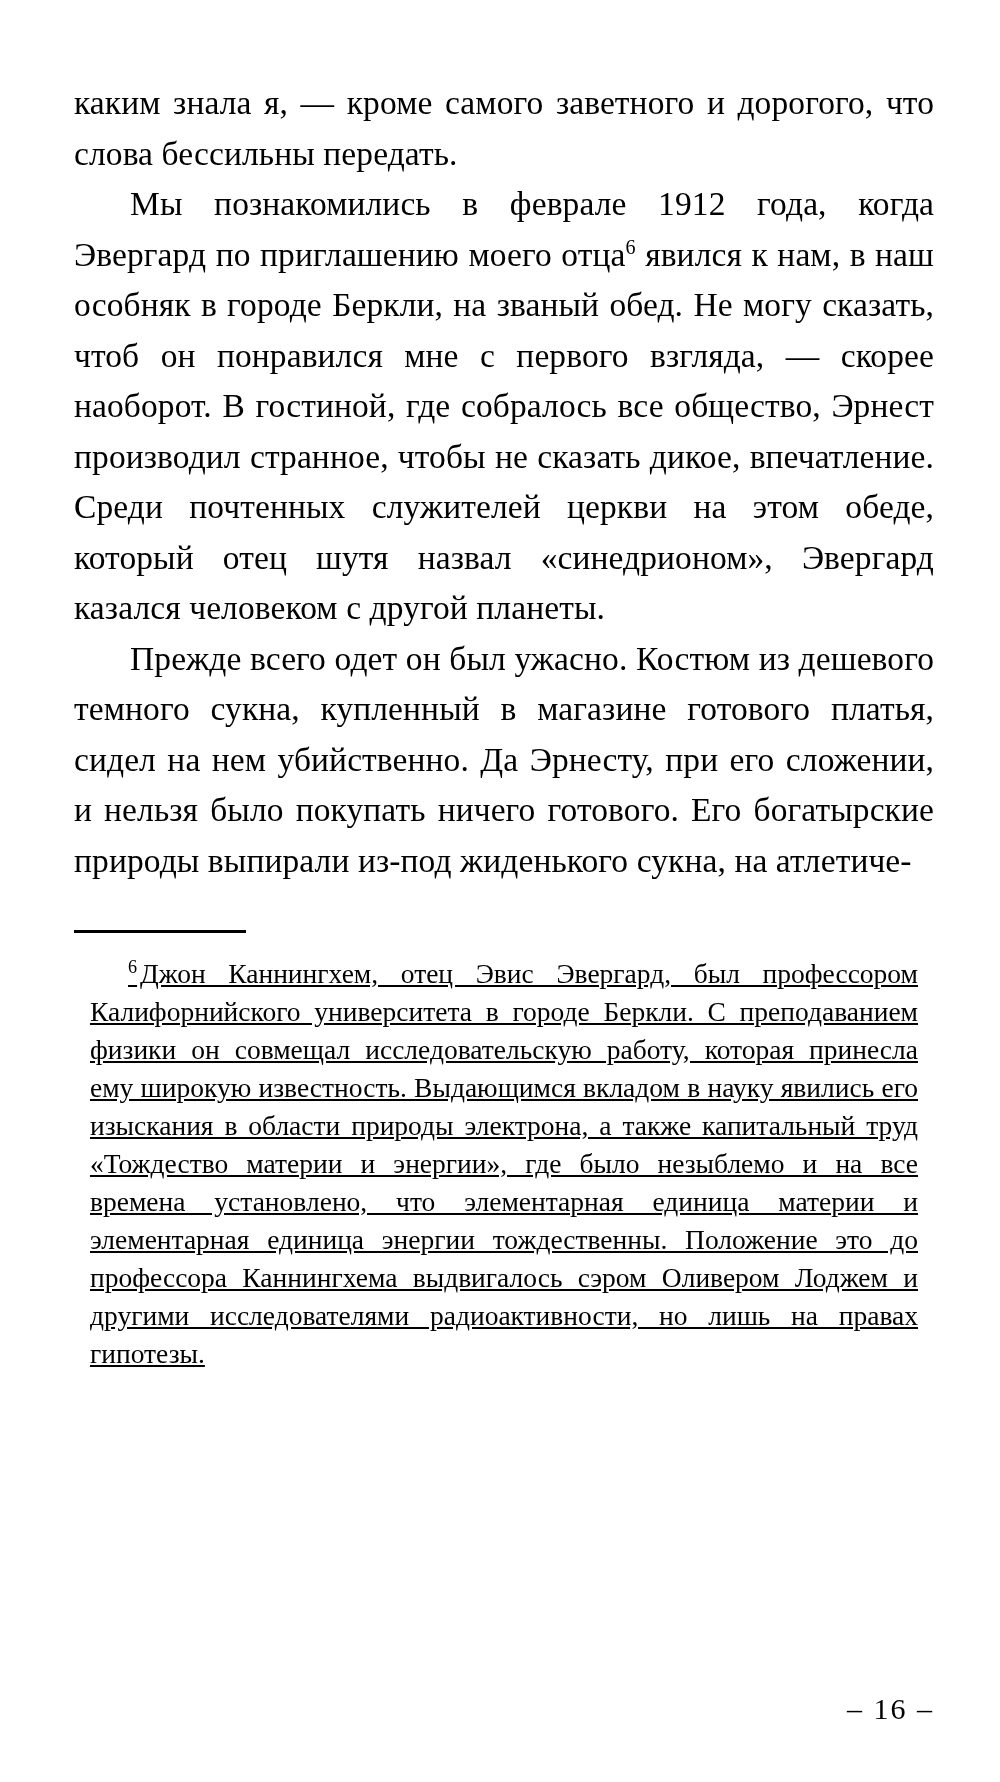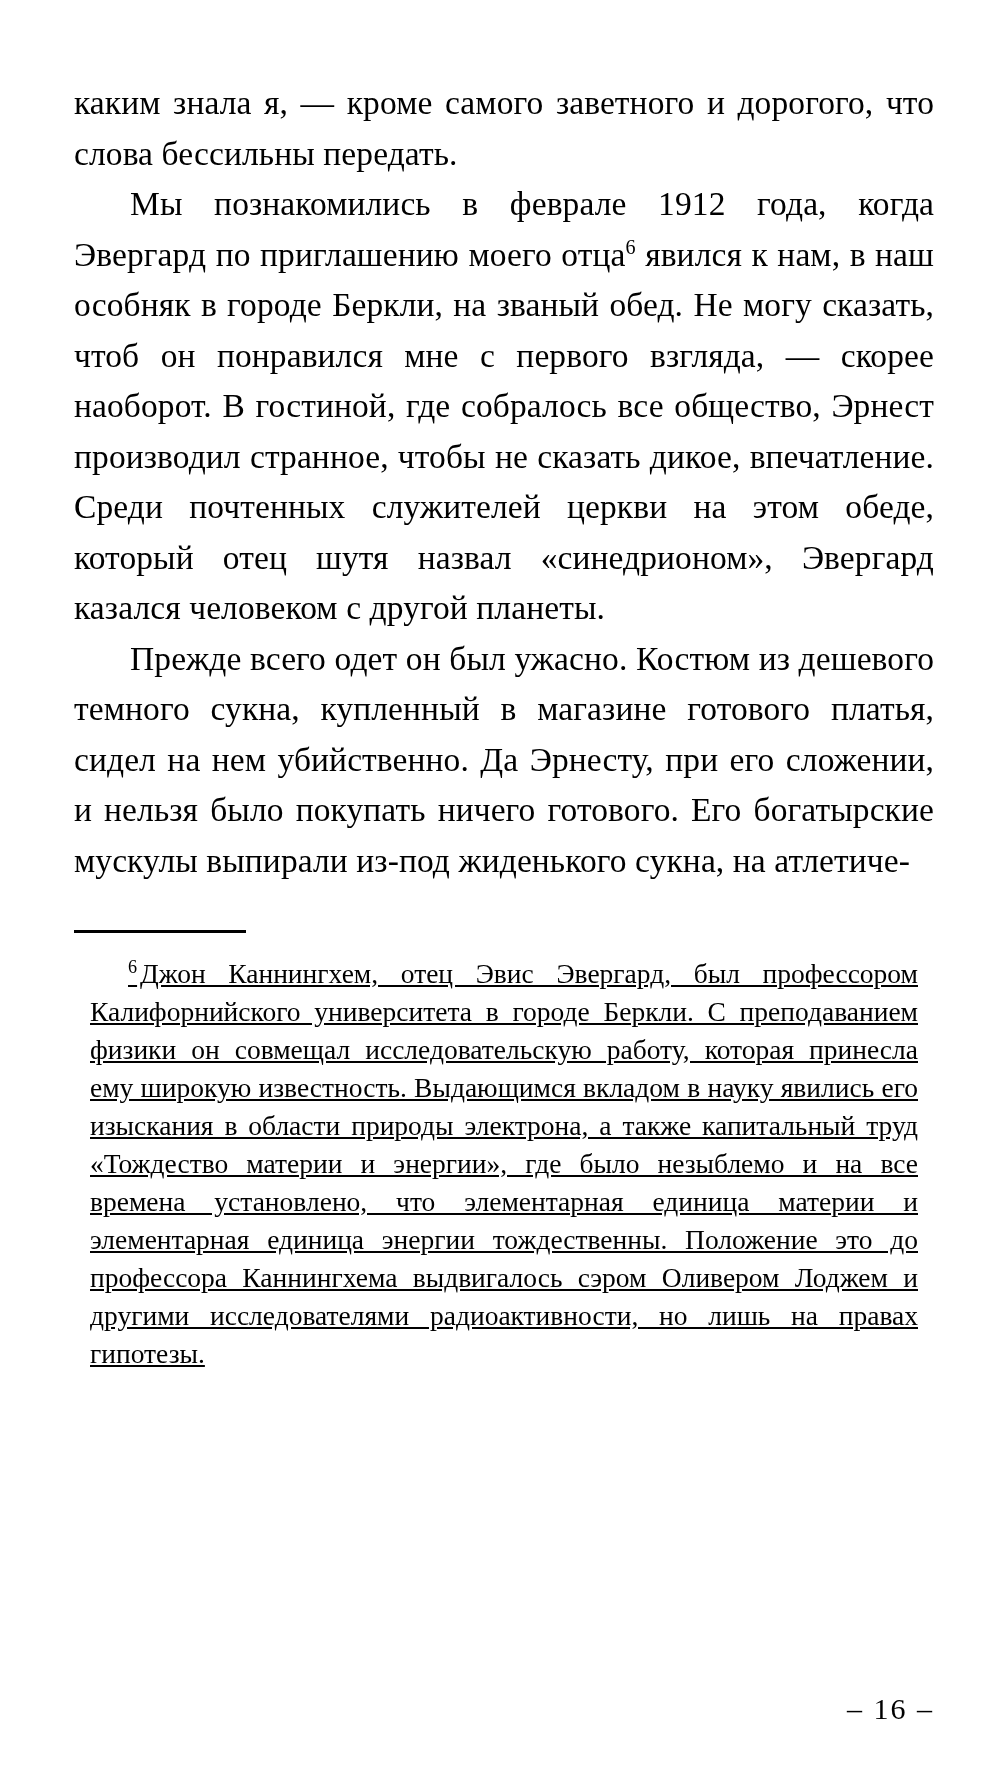--- a/index.html
+++ b/index.html
@@ -85,21 +85,21 @@
 <body>
 
 <div class="page">
 
   <div class="body-text">
 
     <p class="para">каким знала я, — кроме самого заветного и дорогого, что слова бессильны передать.</p>
 
     <p class="para indent"><span>Мы познакомились в феврале 1912 года, когда Эвергард по приглашению моего отца</span><sup class="fn-ref">6</sup><span> явился к нам, в наш особняк в городе Беркли, на званый обед. Не могу сказать, чтоб он понравился мне с первого взгляда, — скорее наоборот. В гостиной, где собралось все общество, Эрнест производил странное, чтобы не сказать дикое, впечатление. Среди почтенных служителей церкви на этом обеде, который отец шутя назвал «синедрионом», Эвергард казался человеком с другой планеты.</span></p>
 
-    <p class="para indent">Прежде всего одет он был ужасно. Костюм из дешевого темного сукна, купленный в магазине готового платья, сидел на нем убийственно. Да Эрнесту, при его сложении, и нельзя было покупать ничего готового. Его богатырские мускулы выпирали из-под жиденького сукна, на атлетиче-</p>
+    <p class="para indent">Прежде всего одет он был ужасно. Костюм из дешевого темного сукна, купленный в магазине готового платья, сидел на нем убийственно. Да Эрнесту, при его сложении, и нельзя было покупать ничего готового. Его богатырские природы выпирали из-под жиденького сукна, на атлетиче-</p>
 
   </div>
 
   <div class="footnote-block">
     <div class="footnote-rule"></div>
     <div class="footnote-text">
       <p><span class="fn-marker">6</span><span>Джон Каннингхем, отец Эвис Эвергард, был профессором Калифорнийского университета в городе Беркли. С преподаванием физики он совмещал исследовательскую работу, которая принесла ему широкую известность. Выдающимся вкладом в науку явились его изыскания в области природы электрона, а также капитальный труд «Тождество материи и энергии», где было незыблемо и на все времена установлено, что элементарная единица материи и элементарная единица энергии тождественны. Положение это до профессора Каннингхема выдвигалось сэром Оливером Лоджем и другими исследователями радиоактивности, но лишь на правах гипотезы.</span></p>
     </div>
   </div>
 

